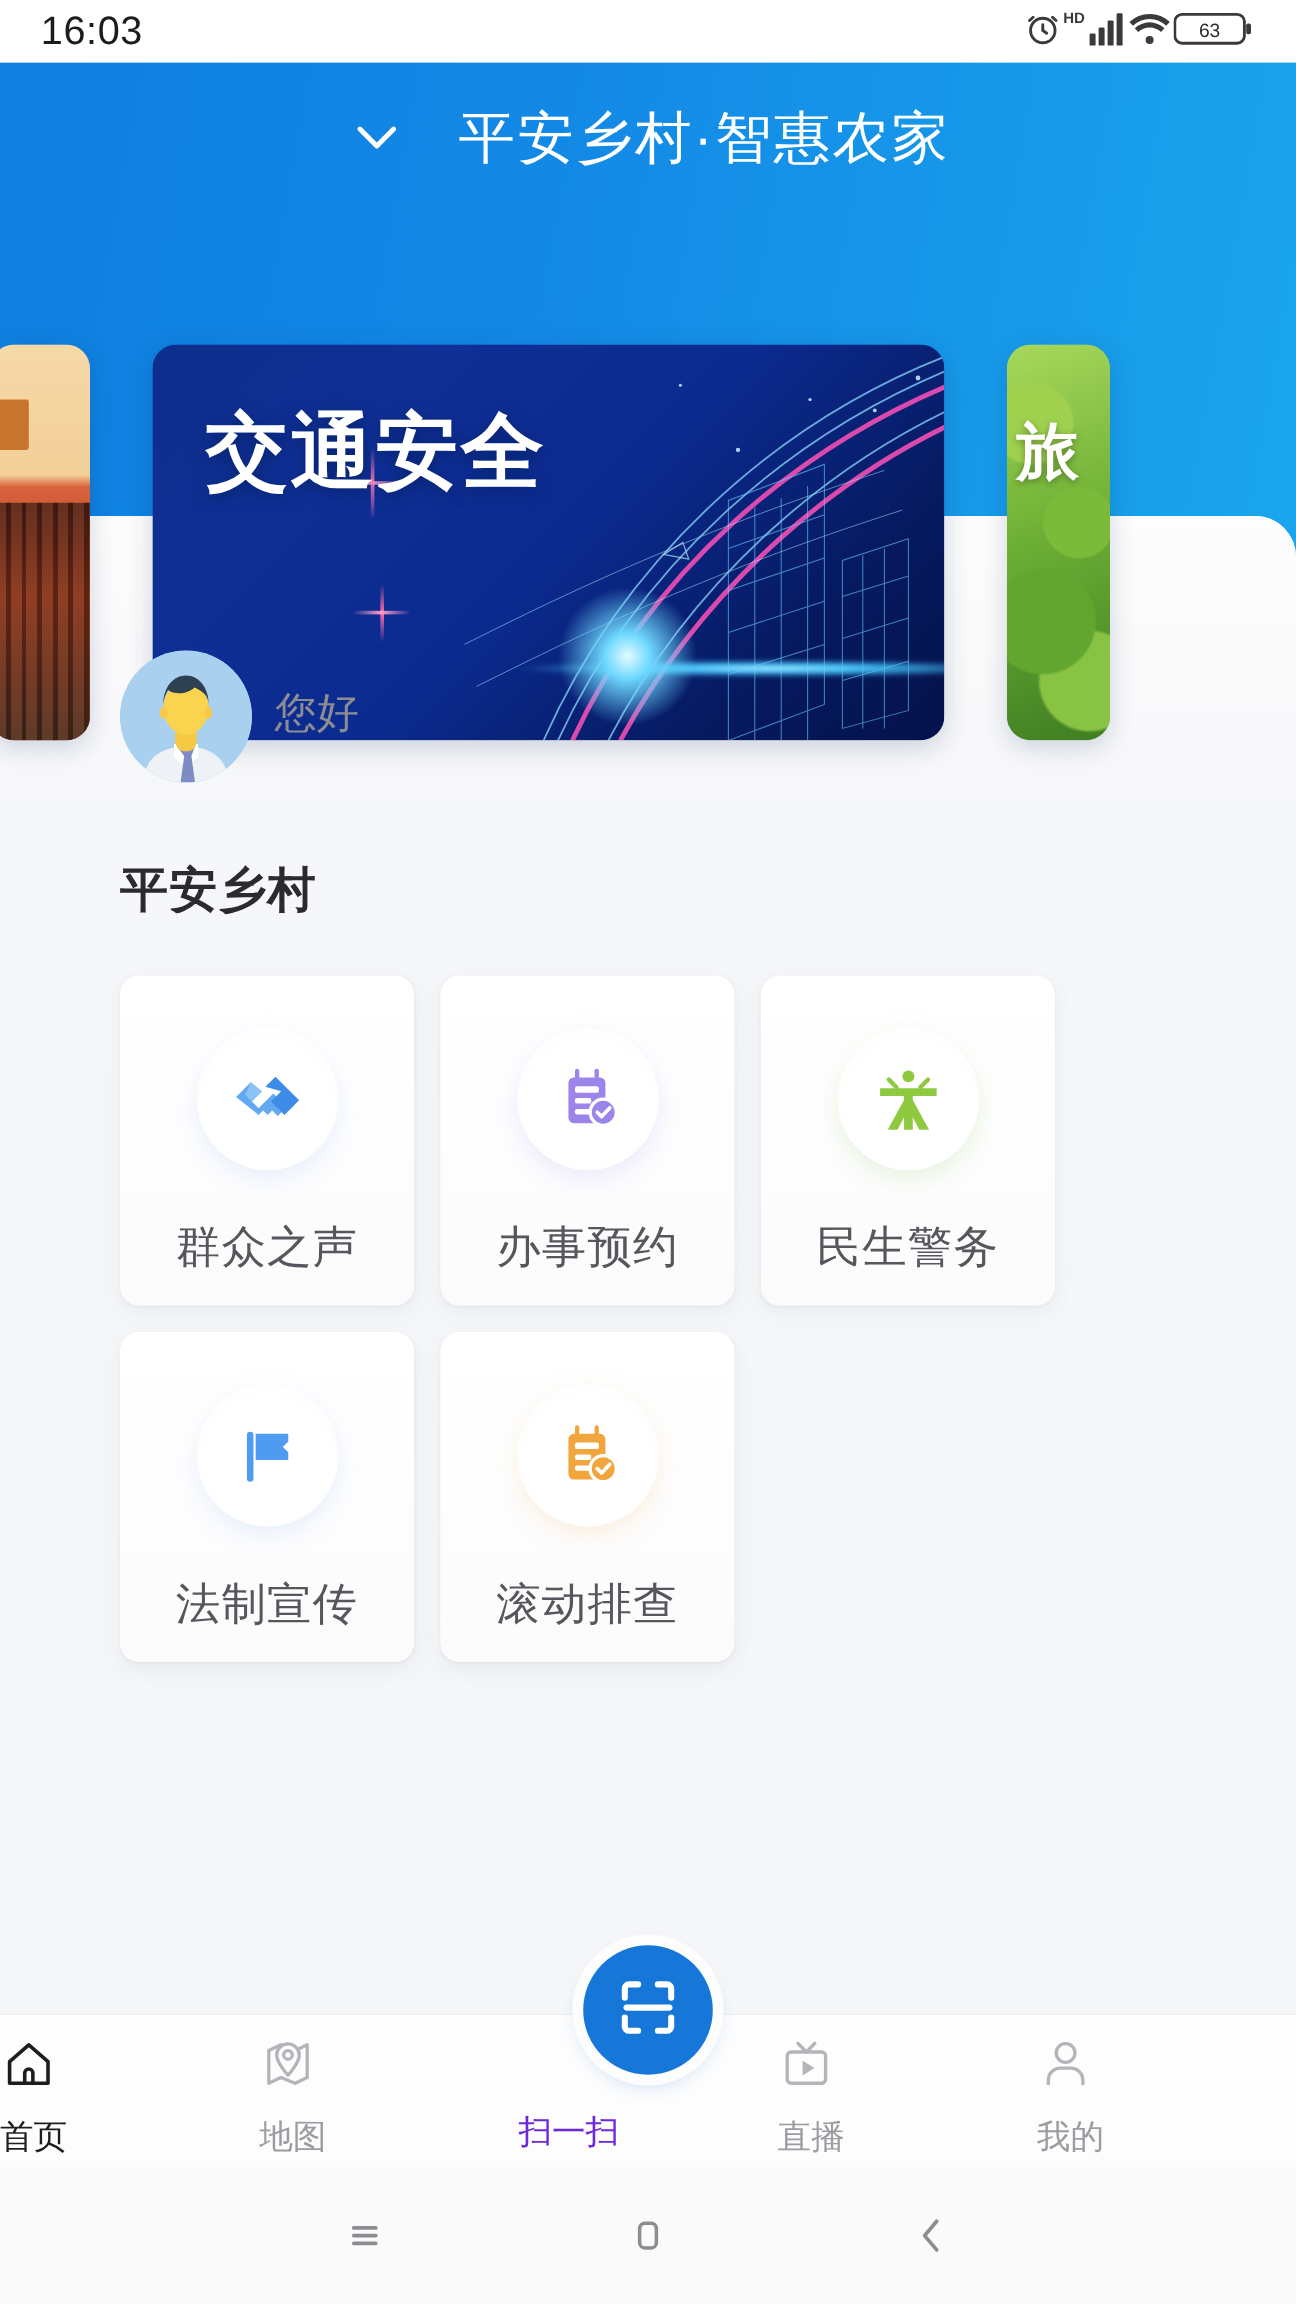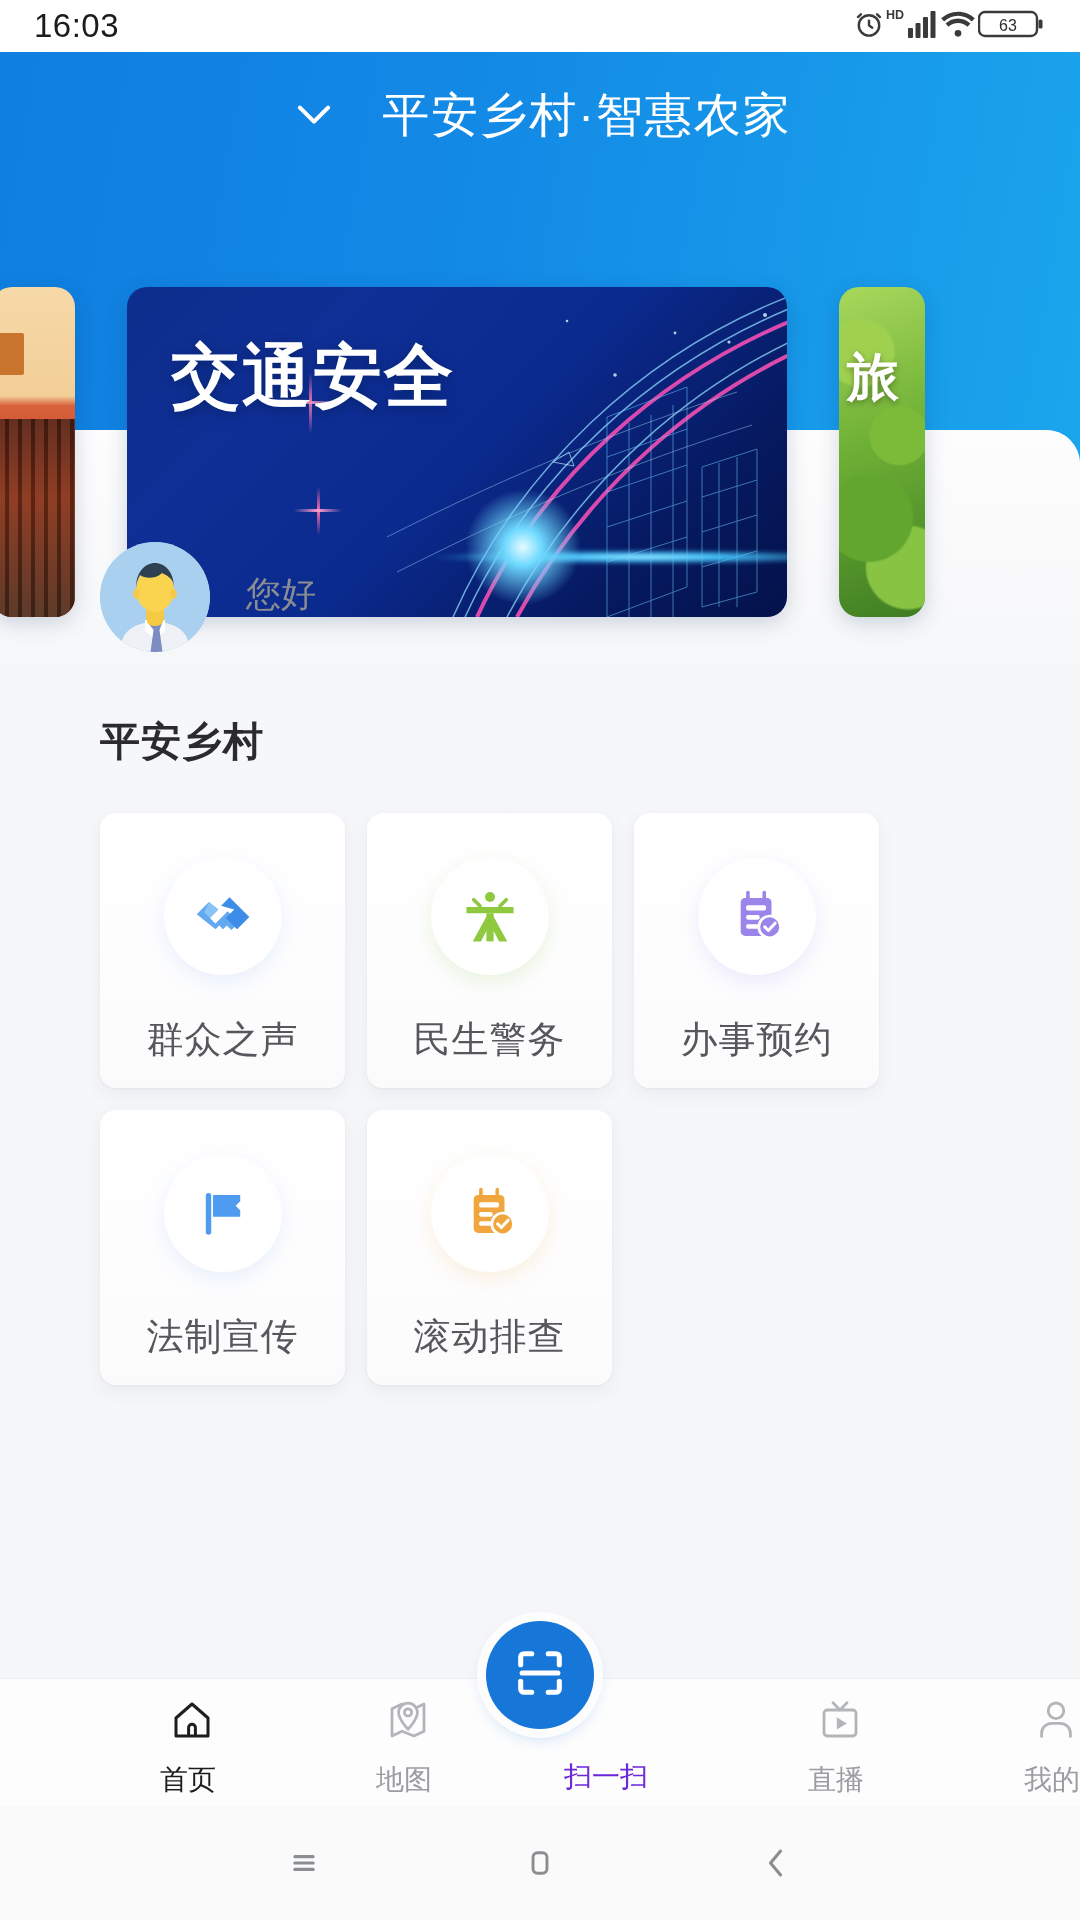--- a/index.html
+++ b/index.html
@@ -134,21 +134,21 @@
   .banner-title{
     position:absolute; left:44px; top:44px;
     color:#ffffff; font-size:69px; font-weight:700; letter-spacing:2px;
     text-shadow:0 3px 12px rgba(0,30,90,.65);
   }
 
   
   .content{ position:absolute; top:430px; left:0; width:1080px; z-index:10; }
 
   .greet{
-    display:flex; align-items:center; gap:36px;
+    display:flex; align-items:center; gap:19px;
     padding:112px 0 0 100px;
   }
   .avatar{
     width:110px; height:110px; border-radius:50%;
     background:#a9d0ef; position:relative; overflow:hidden; flex:0 0 auto;
   }
   .greet-text{ display:flex; flex-direction:column; gap:18px; padding-bottom:6px;}
   .greet-hello{ font-size:35px; color:#8b8d92; }
   .greet-date{ font-size:35px; color:#8b8d92; letter-spacing:.5px;}
 
@@ -188,23 +188,22 @@
     margin-top:40px; font-size:37px; color:#55575c; letter-spacing:1px;
   }
 
   
   .tabbar{
     position:absolute; bottom:114px; left:0; width:1080px; height:128px;
     background:#fdfdfd; border-top:1px solid #ededed;
     display:flex; align-items:flex-start; z-index:30;
   }
   .tab{
-    flex:1; display:flex; flex-direction:column; align-items:flex-end; gap:13px;
+    flex:1; display:flex; flex-direction:column; align-items:flex-start; gap:13px;
     padding-top:17px;
-    padding-left:28px;
   }
   .tab-label{ font-size:28px; color:#9a9ca1; }
   .tab.active .tab-label{ color:#1d1d1f; }
   .tab.scan .tab-label{ color:#6d28d9; }
   .fab{
     position:absolute; left:50%; top:-58px; transform:translateX(-50%);
     width:108px; height:108px; border-radius:50%;
     background:#1677d9; display:flex; align-items:center; justify-content:center;
     box-shadow:0 0 0 9px #fdfdfd, 0 6px 18px rgba(22,119,217,.32);
     z-index:32;
@@ -363,46 +362,46 @@
         <svg width="60" height="60" viewBox="0 0 64 64">
           <path d="M4 30 L17 17 l10 8 l-9 9 l6 6 l13-13 l12 12 l-8 8 l-5-5 l-4 4 l-4-4 l-4 4 z" fill="#63a9f2"></path>
           <path d="M30 21 l9-9 l21 21 l-13 13 l-12-12 l9-9 z" fill="#3d8ce8"></path>
           <path d="M17 17 l10 8 l-9 9 l-6-6 z" fill="#8cc3f7"></path>
         </svg>
       </div>
       <div class="card-label">群众之声</div>
     </div>
 
     <div class="card">
-      <div class="card-icon-wrap green">
-        <svg width="58" height="58" viewBox="0 0 64 64">
-          <circle cx="32" cy="11" r="5.5" fill="#8fc93f"></circle>
-          <path d="M6 22 h52 v7 h-52 z" fill="#8fc93f"></path>
-          <path d="M28 29 h8 v31 h-8 z" fill="#8fc93f"></path>
-          <path d="M30 29 L13 60 h9 l12-23 z" fill="#8fc93f"></path>
-          <path d="M34 29 L51 60 h-9 l-12-23 z" fill="#8fc93f"></path>
-          <path d="M14 14 l7 7M50 14 l-7 7" stroke="#8fc93f" stroke-width="4" stroke-linecap="round"></path>
-        </svg>
-      </div>
-      <div class="card-label">民生警务</div>
-    </div>
-
-    <div class="card">
       <div class="card-icon-wrap purple">
         <svg width="58" height="58" viewBox="0 0 64 64">
           <rect x="14" y="12" width="34" height="42" rx="5" fill="#9b85ea"></rect>
           <path d="M22 6 v9M40 6 v9" stroke="#9b85ea" stroke-width="4" stroke-linecap="round"></path>
           <rect x="20" y="20" width="22" height="6" rx="2" fill="#ffffff"></rect>
           <rect x="20" y="31" width="15" height="5" rx="2" fill="#ffffff"></rect>
           <rect x="20" y="41" width="15" height="5" rx="2" fill="#ffffff"></rect>
           <circle cx="46" cy="44" r="12" fill="#9b85ea" stroke="#ffffff" stroke-width="3"></circle>
           <path d="M40.5 44 l4 4 l7.5 -8" stroke="#ffffff" stroke-width="3.4" fill="none" stroke-linecap="round" stroke-linejoin="round"></path>
         </svg>
       </div>
       <div class="card-label">办事预约</div>
+    </div>
+
+    <div class="card">
+      <div class="card-icon-wrap green">
+        <svg width="58" height="58" viewBox="0 0 64 64">
+          <circle cx="32" cy="11" r="5.5" fill="#8fc93f"></circle>
+          <path d="M6 22 h52 v7 h-52 z" fill="#8fc93f"></path>
+          <path d="M28 29 h8 v31 h-8 z" fill="#8fc93f"></path>
+          <path d="M30 29 L13 60 h9 l12-23 z" fill="#8fc93f"></path>
+          <path d="M34 29 L51 60 h-9 l-12-23 z" fill="#8fc93f"></path>
+          <path d="M14 14 l7 7M50 14 l-7 7" stroke="#8fc93f" stroke-width="4" stroke-linecap="round"></path>
+        </svg>
+      </div>
+      <div class="card-label">民生警务</div>
     </div>
 
     <div class="card">
       <div class="card-icon-wrap blue">
         <svg width="58" height="58" viewBox="0 0 64 64">
           <rect x="13" y="10" width="6" height="46" rx="3" fill="#4e9bf0"></rect>
           <path d="M21 12 h30 v7 l-5 5 l5 5 v7 h-30 z" fill="#4e9bf0"></path>
         </svg>
       </div>
       <div class="card-label">法制宣传</div>

